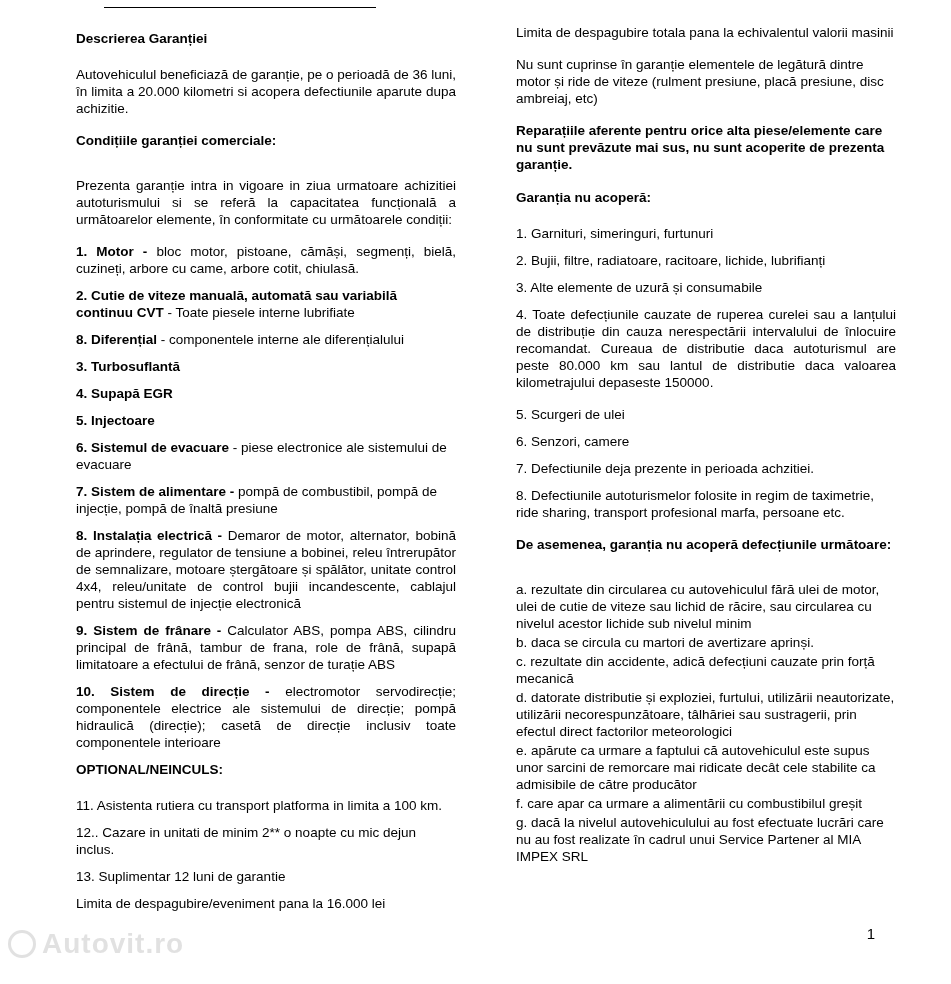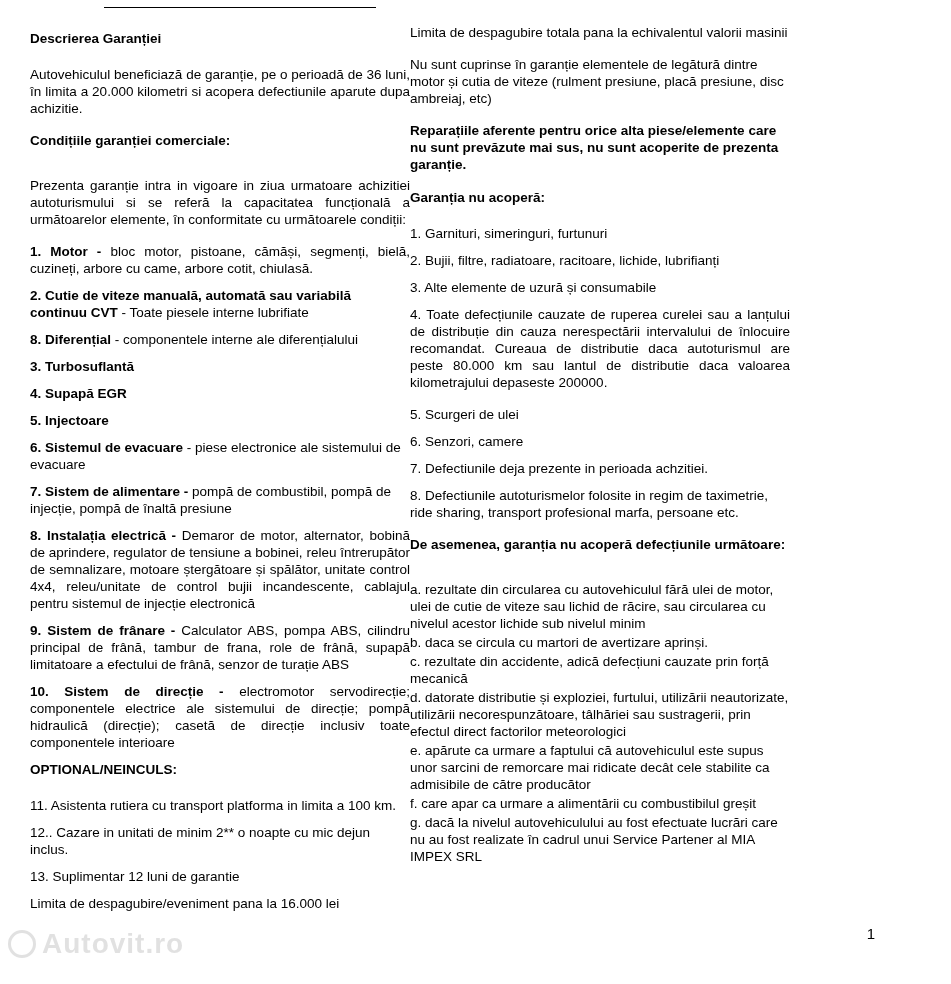--- a/index.html
+++ b/index.html
@@ -23,21 +23,22 @@
   .top-clip-stub {
     position: absolute;
     left: 57px; top: 2px;
     width: 34px; height: 4px;
     overflow: hidden;
     font-size: 12px; line-height: 4px;
     color: #000;
   }
   .columns {
     display: flex;
-    padding: 24px 74px 0 30px;
+    padding: 24px 74px 0 76px;
+    gap: 60px;
     box-sizing: border-box;
   }
   .col { width: 380px; flex: 0 0 380px; }
   .blk { margin: 0 0 13px; line-height: 1.26; }
   .heading { font-weight: 700; margin: 6px 0 19px; }
   .heading-sp { font-weight: 700; margin: 6px 0 28px; }
   .bold-para { font-weight: 700; margin: 0 0 16px; }
   .para { margin: 0 0 15px; }
   .item { margin: 0 0 10px; }
   .tight { margin: 0 0 2px; }
@@ -89,27 +90,27 @@
       <p class="blk item justify"><b>9.  Sistem de frânare - </b><span>Calculator ABS, pompa ABS, cilindru principal de frână, tambur de frana, role de frână, supapă limitatoare a efectului de frână, senzor de turație ABS</span></p>
       <p class="blk item justify"><b>10. Sistem de direcție - </b><span> electromotor servodirecție; componentele electrice ale sistemului de direcție; pompă hidraulică (direcție); casetă de direcție inclusiv toate componentele interioare</span></p>
       <p class="blk heading"><span>OPTIONAL/NEINCULS:</span></p>
       <p class="blk item"><span>11. Asistenta rutiera cu transport platforma in limita a 100 km.</span></p>
       <p class="blk item"><span>12.. Cazare in  unitati  de minim 2**  o noapte cu mic dejun inclus.</span></p>
       <p class="blk item"><span>13. Suplimentar 12 luni de garantie</span></p>
       <p class="blk para"><span> Limita de despagubire/eveniment pana la 16.000 lei</span></p>
     </div>
   <div class="col" id="col-right">
       <p class="blk para"><span>Limita de despagubire totala pana la echivalentul valorii masinii</span></p>
-      <p class="blk para"><span>Nu sunt cuprinse în garanție elementele de legătură dintre motor și cutia de viteze (rulment presiune, placă presiune, disc ambreiaj, etc)</span></p>
+      <p class="blk para"><span>Nu sunt cuprinse în garanție elementele de legătură dintre motor și ride de viteze (rulment presiune, placă presiune, disc ambreiaj, etc)</span></p>
       <p class="blk bold-para"><span>Reparațiile aferente pentru orice alta piese/elemente care nu sunt prevăzute mai sus, nu sunt acoperite de prezenta garanție.</span></p>
       <p class="blk heading"><span>Garanția nu acoperă:</span></p>
       <p class="blk item"><span>1. Garnituri, simeringuri, furtunuri</span></p>
       <p class="blk item"><span>2. Bujii, filtre, radiatoare, racitoare,  lichide, lubrifianți</span></p>
       <p class="blk item"><span>3. Alte elemente de uzură și consumabile</span></p>
-      <p class="blk para justify"><span>4.  Toate defecțiunile cauzate de ruperea curelei sau a lanțului de distribuție din cauza nerespectării intervalului de înlocuire recomandat. Cureaua de distributie daca autoturismul are peste 80.000 km sau lantul de distributie daca valoarea kilometrajului depaseste 200000.</span></p>
+      <p class="blk para justify"><span>4.  Toate defecțiunile cauzate de ruperea curelei sau a lanțului de distribuție din cauza nerespectării intervalului de înlocuire recomandat. Cureaua de distributie daca autoturismul are peste 80.000 km sau lantul de distributie daca valoarea kilometrajului depaseste 150000.</span></p>
       <p class="blk item"><span>5. Scurgeri  de ulei</span></p>
       <p class="blk item"><span>6. Senzori, camere</span></p>
       <p class="blk item"><span>7. Defectiunile deja  prezente in perioada achzitiei.</span></p>
       <p class="blk para"><span>8. Defectiunile autoturismelor  folosite in regim de taximetrie, ride sharing, transport profesional marfa, persoane etc.</span></p>
       <p class="blk heading-sp"><span>De asemenea, garanția nu acoperă defecțiunile următoare:</span></p>
       <p class="blk tight"><span>a. rezultate din circularea cu autovehiculul fără ulei de motor, ulei de cutie de viteze sau lichid de răcire, sau circularea cu nivelul acestor lichide sub nivelul minim</span></p>
       <p class="blk tight"><span>b. daca se circula cu martori de avertizare aprinși.</span></p>
       <p class="blk tight"><span>c. rezultate din accidente, adică defecțiuni cauzate prin forță mecanică</span></p>
       <p class="blk tight"><span>d. datorate distributie și exploziei, furtului, utilizării neautorizate, utilizării necorespunzătoare, tâlhăriei sau sustragerii, prin efectul direct factorilor meteorologici</span></p>
       <p class="blk tight"><span>e. apărute ca urmare a faptului că autovehiculul este supus unor sarcini de remorcare mai ridicate decât cele stabilite ca admisibile de către producător</span></p>

